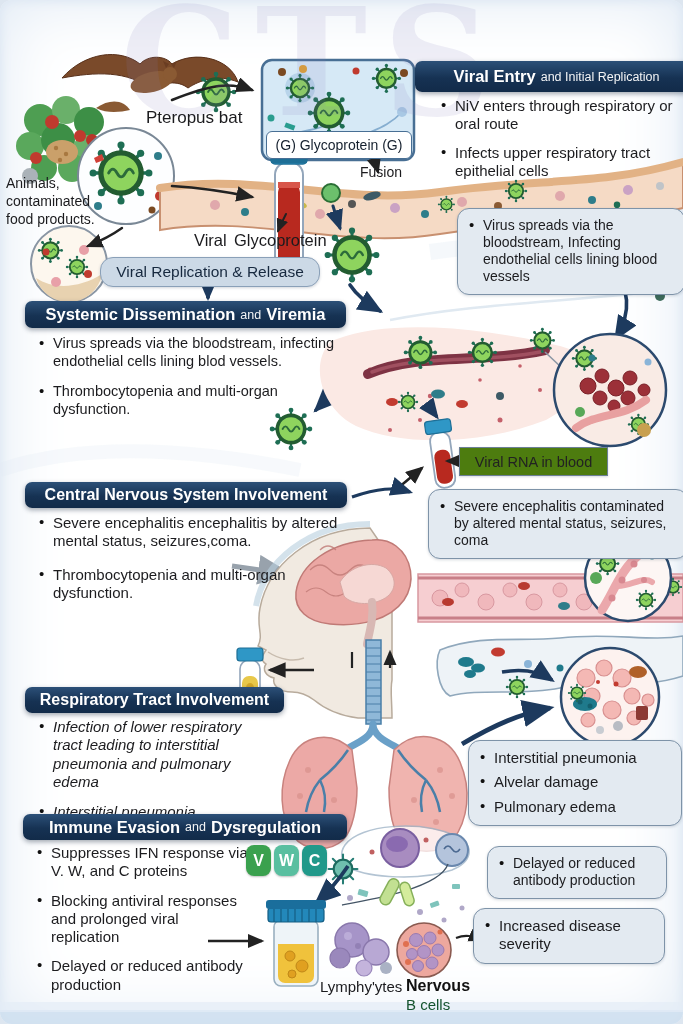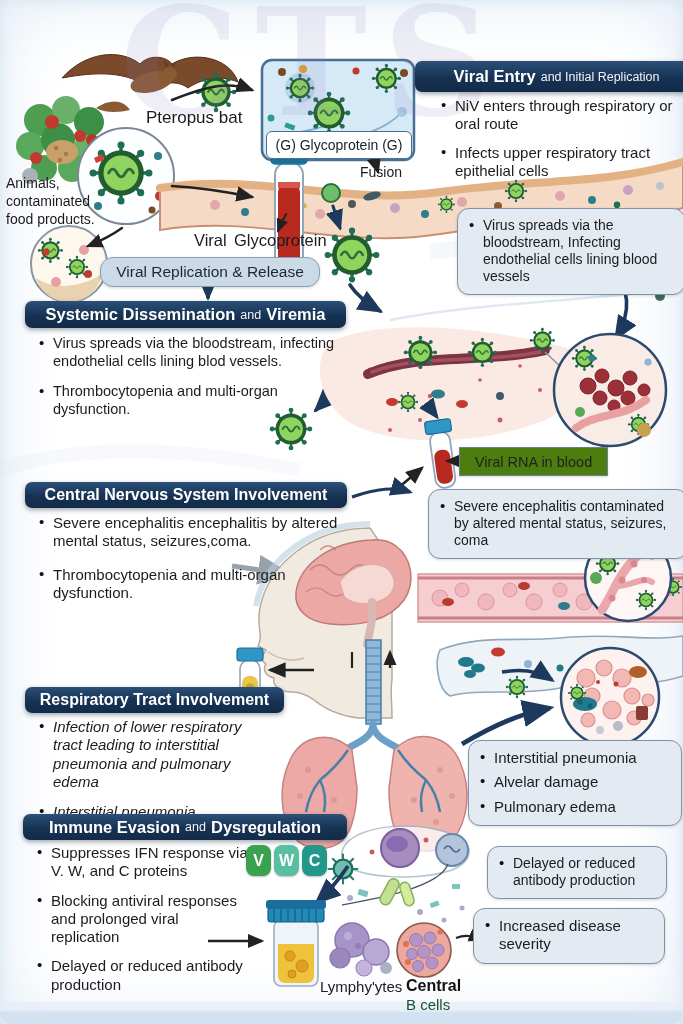--- a/index.html
+++ b/index.html
@@ -615,17 +615,17 @@
       </ul>
 </div>
 <div class="callout" style="left:473px;top:908px;width:170px;">
   <ul class="bullets" style="font-size:15px;">
         <li>Increased disease severity</li>
       </ul>
 </div>
 
 <div class="lbl" style="left:320px;top:977px;font-size:15px;text-align:center;">Lymphy'ytes</div>
 <div class="lbl mem" style="left:406px;top:976px;line-height:1.25;">
-  <b>Central</b><br>
+  <b>Nervous</b><br>
   <span>B cells</span>
 </div>
 
 </div>
 
 </body></html>

